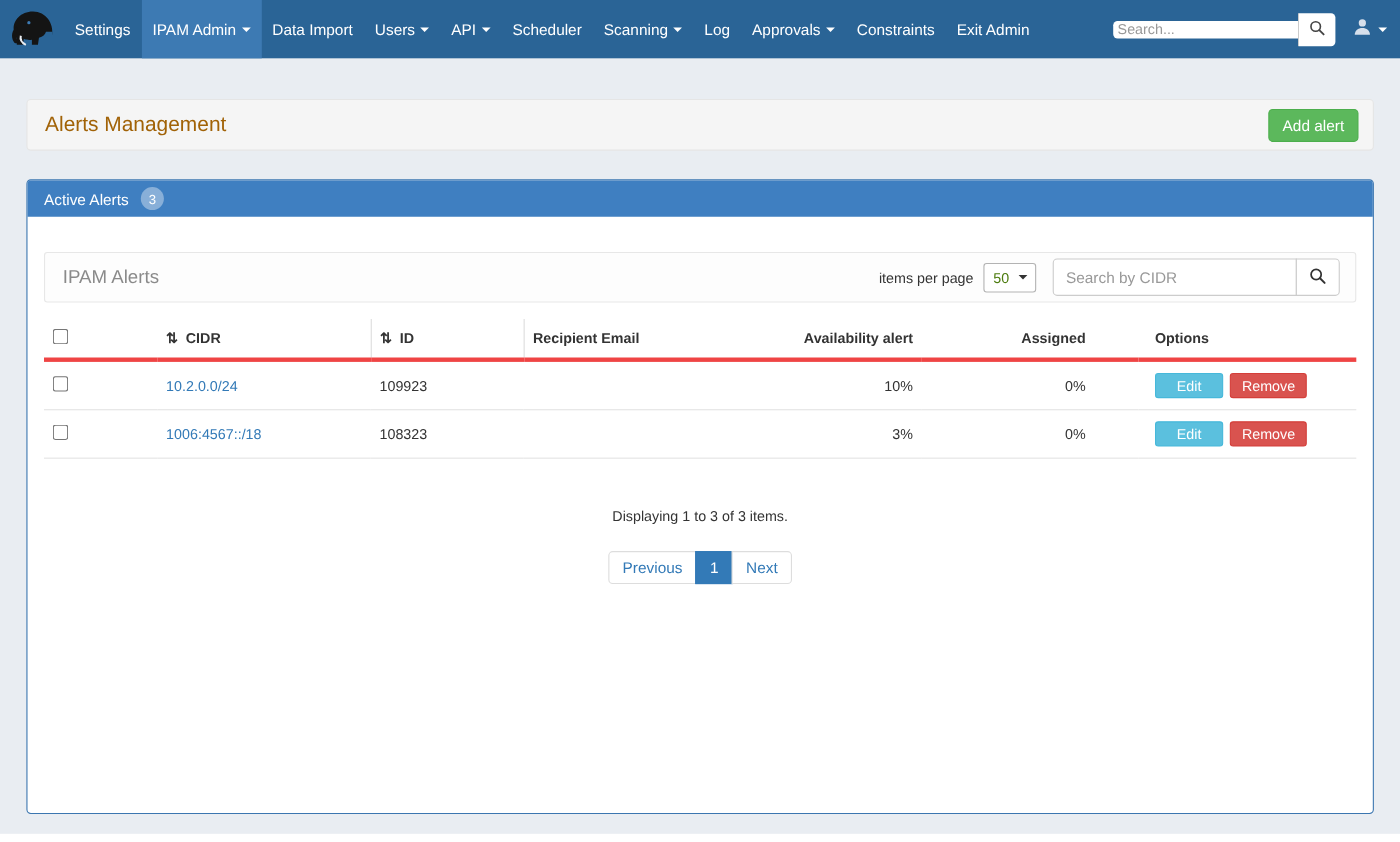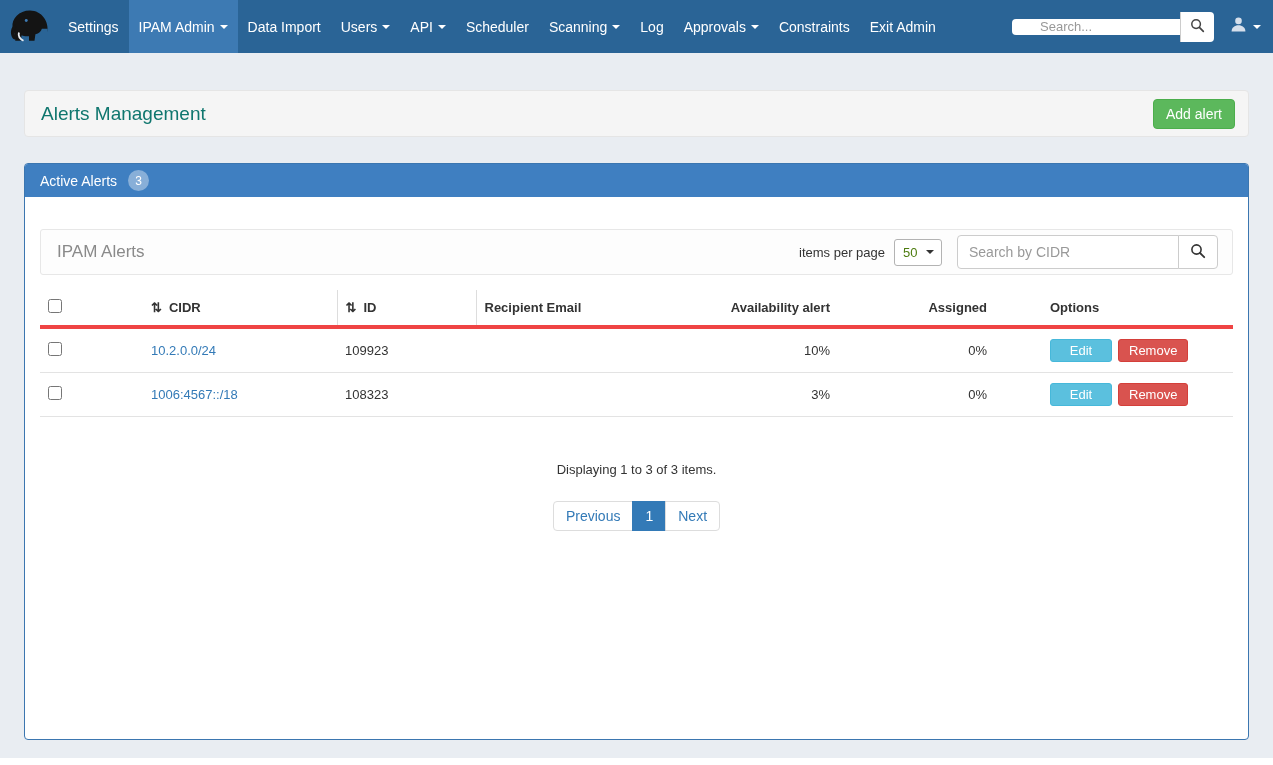--- a/index.html
+++ b/index.html
@@ -28,40 +28,40 @@
     display: inline-block; width: 0; height: 0;
     border-left: 4px solid transparent; border-right: 4px solid transparent;
     margin-left: 5px;
   }
   .caret-white { border-top: 4px solid #ffffff; }
   .caret-dark  { border-top: 4px solid #333333; }
   .nav-right { margin-left: auto; display: flex; align-items: center; padding-right: 12px; }
   .nav-search-group { display: flex; align-items: center; }
   .nav-search {
     width: 168px; height: 16px; border: 0; border-radius: 4px 0 0 4px;
-    padding: 0 28px; font-size: 13px; outline: none;
+    padding: 0 4px; font-size: 13px; outline: none;
     font-family: "Liberation Sans", sans-serif;
   }
   .nav-search::placeholder { color: #999; }
   .nav-search-btn {
     width: 34px; height: 30px; background: #ffffff;
     border: 0; border-left: 1px solid #ccc; border-radius: 0 4px 4px 0;
     cursor: pointer; display: flex; align-items: center; justify-content: center;
   }
   .user-menu { display: flex; align-items: center; margin-left: 16px; cursor: pointer; }
   .user-menu .caret { margin-left: 6px; }
 
   
   .page-header-bar {
     margin: 37px 24px 26px 24px; height: 47px;
     background: #f5f5f5; border: 1px solid #e5e5e5; border-radius: 4px;
     display: flex; align-items: center; justify-content: space-between;
     padding: 0 13px 0 16px;
   }
-  .page-title { font-size: 19px; color: #0f766e; }
+  .page-title { font-size: 19px; color: #a16207; }
   .btn { font-family: "Liberation Sans", sans-serif; cursor: pointer; }
   .btn-success {
     background: #5cb85c; border: 1px solid #4cae4c; color: #fff;
     font-size: 14px; padding: 6px 12px; border-radius: 4px;
   }
 
   
   .panel {
     margin: 0 24px; height: 577px; background: #ffffff;
     border: 1px solid #3b76b0; border-radius: 4px;

